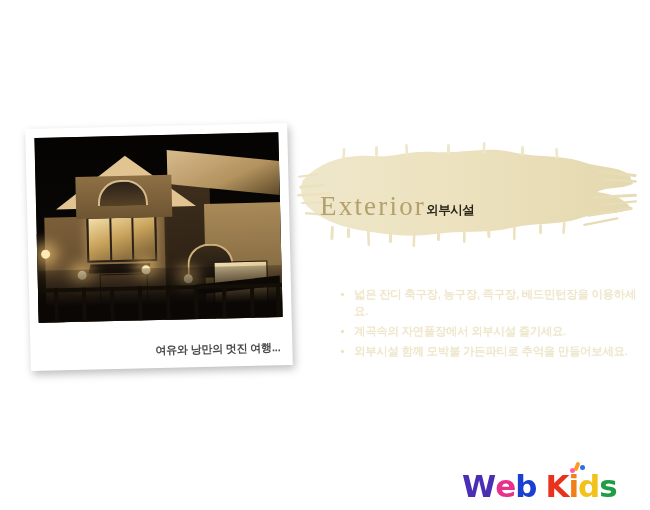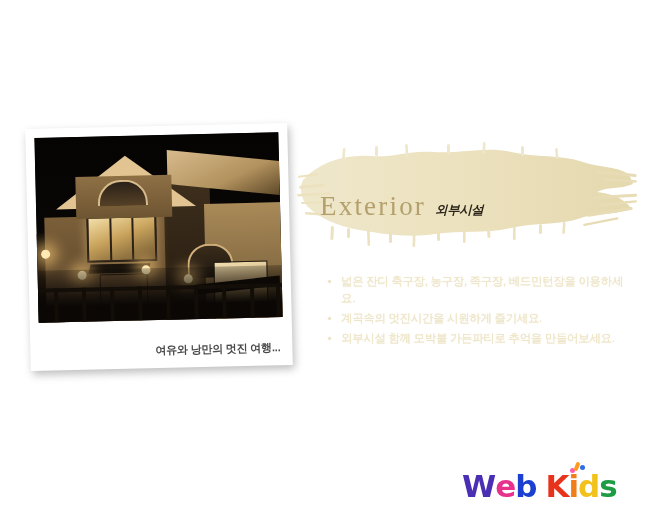--- a/index.html
+++ b/index.html
@@ -223,48 +223,46 @@
     height: 120px;
   }
   #brush-svg { display:block; width: 340px; height: 120px; }
 
   #title-row {
     position: absolute;
     left: 320px;
     top: 193px;
     display: flex;
     align-items: baseline;
-    gap: 9px;
   }
   #title-en {
     font-family: "Liberation Serif", "DejaVu Serif", serif;
     font-size: 27px;
     letter-spacing: 2.2px;
     color: #b3a06c;
     line-height: 1;
   }
   #title-ko {
     font-size: 12.5px;
     font-weight: bold;
     color: #2b2418;
     letter-spacing: -0.4px;
     line-height: 1;
     position: relative;
     top: -1px;
-    font-style: italic;
   }
 
   
   #feature-list {
     position: absolute;
     left: 322px;
     top: 270px;
     width: 310px;
     list-style: none;
-    margin: 3px;
+    margin: 16px;
     padding: 0;
   }
   #feature-list li {
     position: relative;
     padding-left: 16px;
     margin-bottom: 3px;
     font-size: 11.5px;
     line-height: 17px;
     color: #efe6c8;
     letter-spacing: -0.35px;
@@ -442,21 +440,21 @@
     </svg>
   </div>
 
   <div id="title-row">
     <span id="title-en">Exterior</span>
     <span id="title-ko">외부시설</span>
   </div>
 
   <ul id="feature-list">
     <li>넓은 잔디 축구장, 농구장, 족구장, 베드민턴장을 이용하세요.</li>
-    <li>계곡속의 멋진시간을 시원하게 즐기세요.</li>
+    <li>계곡속의 자연풀장에서 외부시설 즐기세요.</li>
     <li>외부시설 함께 모박불 가든파티로 추억을 만들어보세요.</li>
   </ul>
 
   <div id="logo">
     <span class="ch l-w">W</span>
     <span class="ch l-e">e</span>
     <span class="ch l-b">b</span>
     <span class="gap"></span>
     <span class="ch l-k">K</span>
     <span class="ch l-i">i<span class="deco-dot" id="deco-pink"></span><span class="deco-dot" id="deco-orange"></span><span class="deco-dot" id="deco-blue"></span></span>

